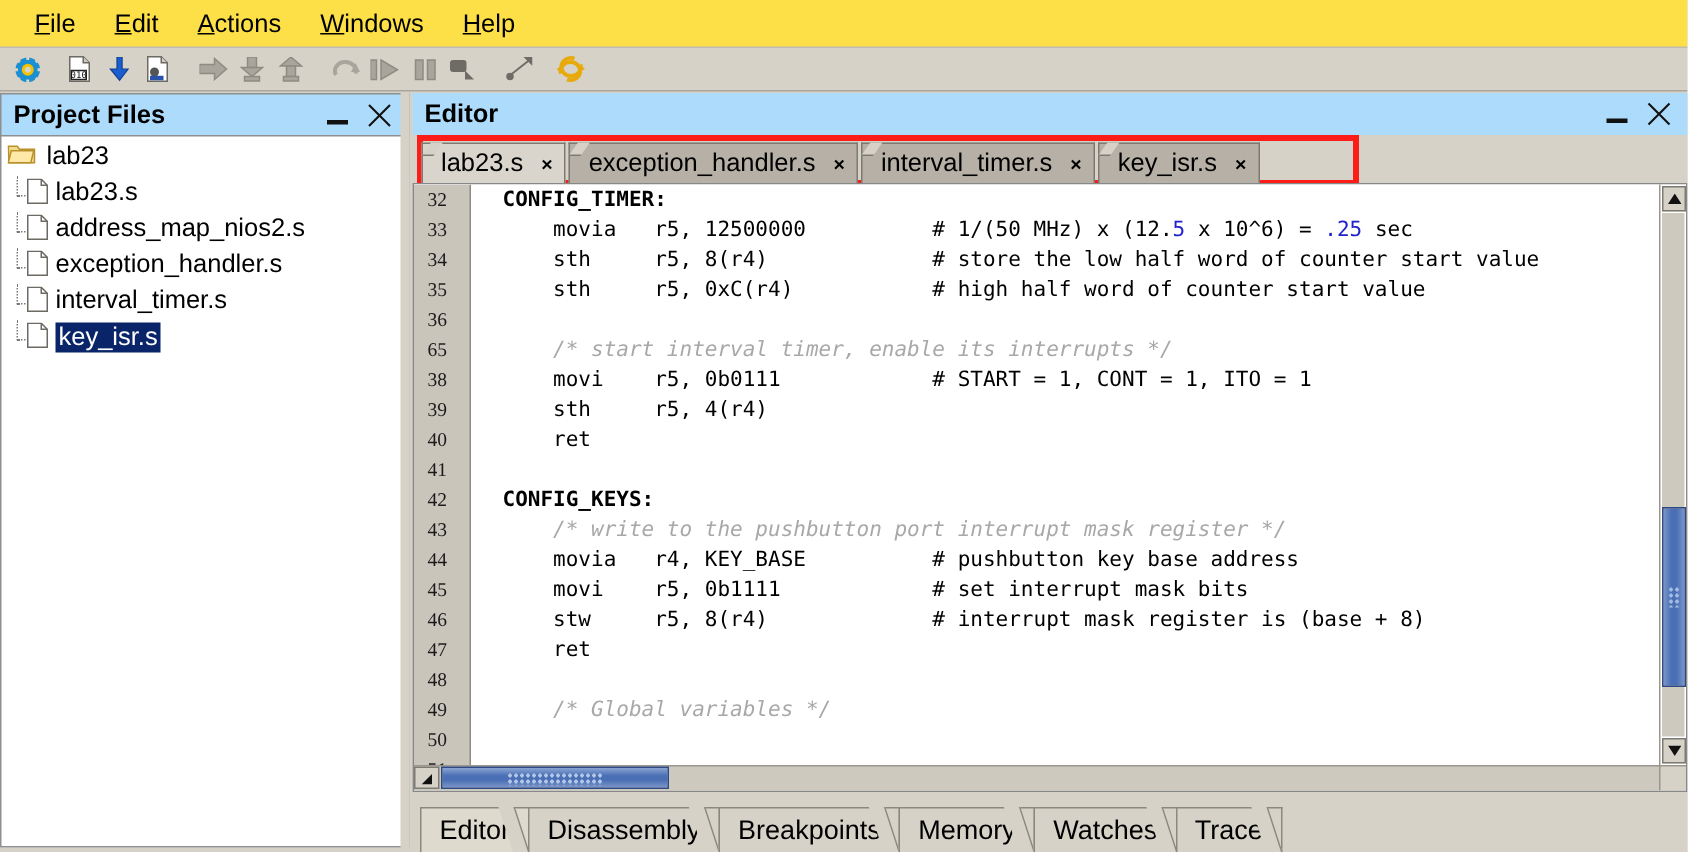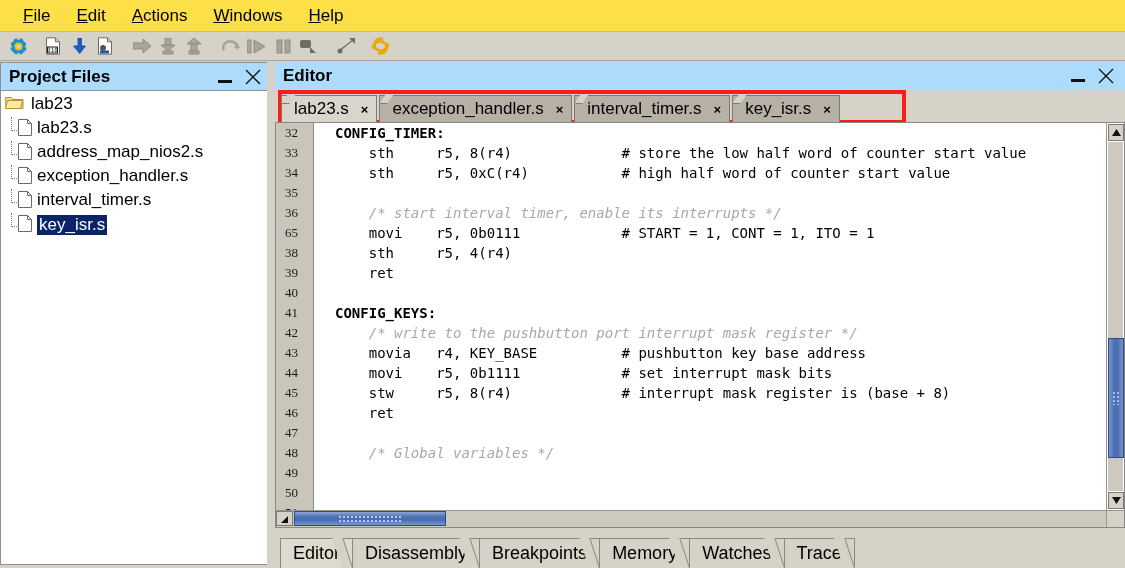--- a/index.html
+++ b/index.html
@@ -449,20 +449,21 @@
               <div class="gnum">45</div>
               <div class="gnum">46</div>
               <div class="gnum">47</div>
               <div class="gnum">48</div>
               <div class="gnum">49</div>
               <div class="gnum">50</div>
               <div class="gnum">51</div>
             </div>
           <div class="codearea" id="codearea">
               <div class="cline bold"><span>CONFIG_TIMER:</span></div>
+              <div class="cline"><span>    movia   r5, 12500000          </span><span class="cmt"># 1/(50 MHz) x (12.</span><span class="num">5</span><span class="cmt"> x 10^6) = </span><span class="num">.25</span><span class="cmt"> sec</span></div>
               <div class="cline"><span>    sth     r5, 8(r4)             </span><span class="cmt"># store the low half word of counter start value</span></div>
               <div class="cline"><span>    sth     r5, 0xC(r4)           </span><span class="cmt"># high half word of counter start value</span></div>
               <div class="cline"><span></span></div>
               <div class="cline"><span class="blockcmt">    /* start interval timer, enable its interrupts */</span></div>
               <div class="cline"><span>    movi    r5, 0b0111            </span><span class="cmt"># START = 1, CONT = 1, ITO = 1</span></div>
               <div class="cline"><span>    sth     r5, 4(r4)</span></div>
               <div class="cline"><span>    ret</span></div>
               <div class="cline"><span></span></div>
               <div class="cline bold"><span>CONFIG_KEYS:</span></div>
               <div class="cline"><span class="blockcmt">    /* write to the pushbutton port interrupt mask register */</span></div>

